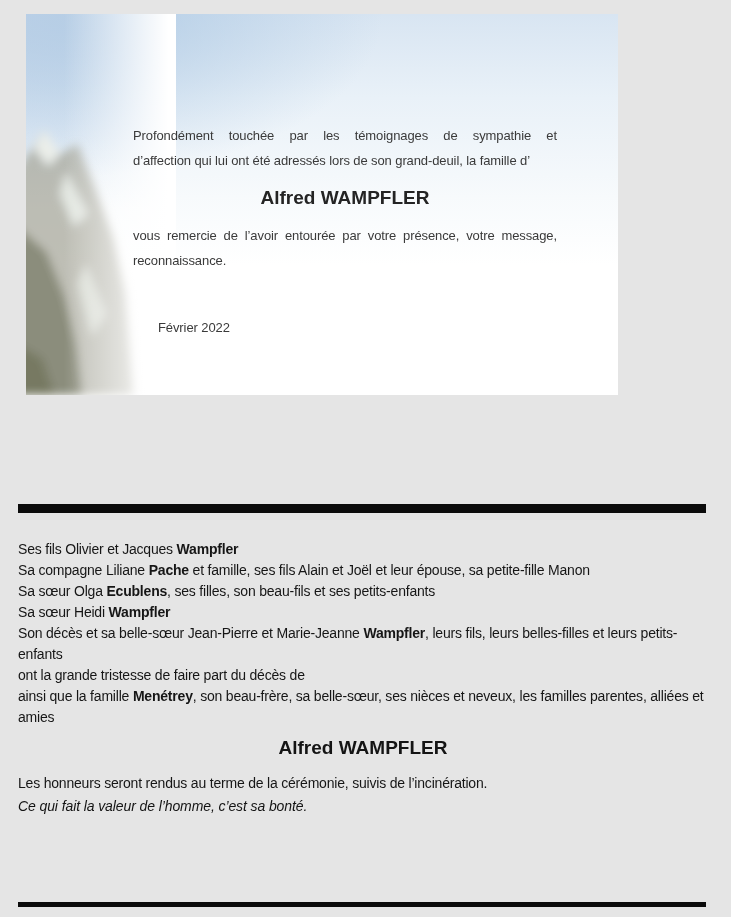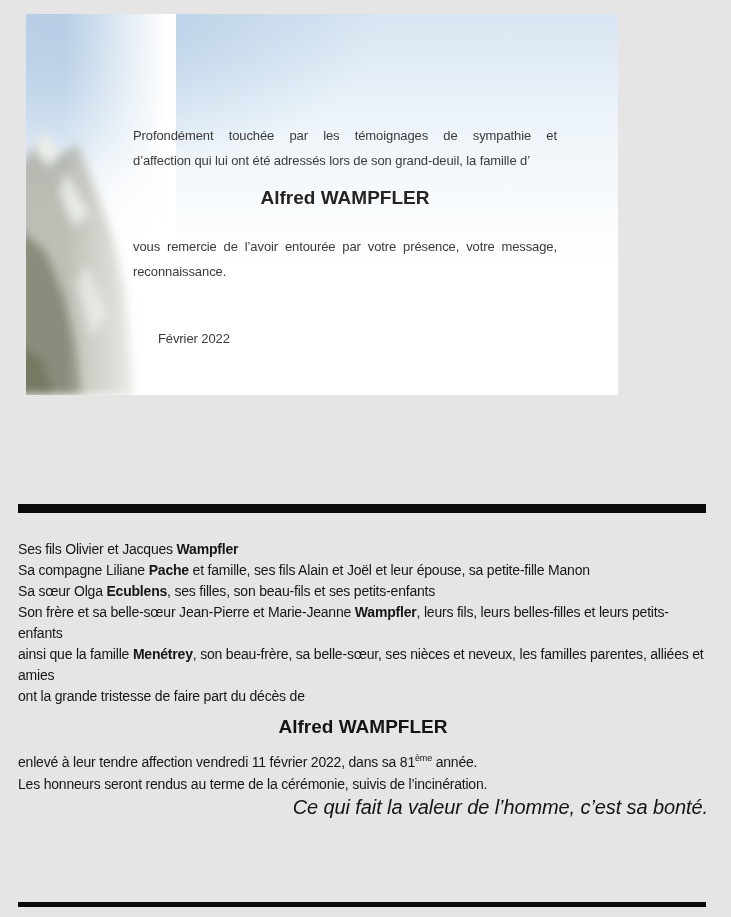--- a/index.html
+++ b/index.html
@@ -18,39 +18,39 @@
   .card-col{
     position:absolute;left:107px;top:109px;width:424px;
     color:#3a3a3a;font-size:13px;line-height:25px;letter-spacing:-0.1px;
   }
   .card-para .cline{text-align:justify;text-align-last:justify;}
   .card-para .cline:last-child{text-align-last:left;}
   .card-name{
     margin-top:12px;text-align:center;font-size:19px;line-height:26px;
     font-weight:700;color:#242424;letter-spacing:0;
   }
-  .card-para2{margin-top:23px;}
+  .card-para2{margin-top:12px;}
   .card-date{margin-top:42px;margin-left:25px;}
   
   .rule{position:absolute;left:18px;background:#0b0b0b;}
   .rule-top{top:504px;width:688px;height:9px;}
   .rule-bottom{top:902px;width:688px;height:5px;}
   .announce{
     position:absolute;left:18px;top:515px;width:690px;
     color:#161616;font-size:14px;line-height:21px;letter-spacing:-0.2px;margin-top:24px;
   }
   .fam .aline{margin:0;}
   .name2{
     margin:8px 0 0;text-align:center;font-size:19px;line-height:24px;
     font-weight:700;color:#141414;letter-spacing:0;
   }
   .details{margin-top:12px;line-height:22px;}
   .quote{
-    margin-top:2px;text-align:right;font-style:italic;
-    font-size:20px;line-height:20px;letter-spacing:-0.1px;color:#141414;
+    margin-top:2px;text-align:left;font-style:italic;
+    font-size:14px;line-height:20px;letter-spacing:-0.1px;color:#141414;
   }
   .b{font-weight:700;}
   sup{font-size:9px;line-height:0;vertical-align:super;}
 </style>
 </head>
 <body>
 
 <div id="page">
 
   <div class="card">
@@ -94,27 +94,27 @@
     </div>
   </div>
 
   <div class="rule rule-top"></div>
 
   <div class="announce">
     <div class="fam">
         <div class="aline"><span>Ses fils Olivier et Jacques </span><span class="b">Wampfler</span></div>
         <div class="aline"><span>Sa compagne Liliane </span><span class="b">Pache</span><span> et famille, ses fils Alain et Joël et leur épouse, sa petite-fille Manon</span></div>
         <div class="aline"><span>Sa sœur Olga </span><span class="b">Ecublens</span><span>, ses filles, son beau-fils et ses petits-enfants</span></div>
-        <div class="aline"><span>Son frère et sa belle-sœur Jean-Pierre et Marie-Jeanne </span><span class="b">Wampfler</span><span>, leurs fils, leurs belles-filles et leurs petits-enfants</span></div>
+        <div class="aline"><span>Sa sœur Heidi </span><span class="b">Wampfler</span></div>
+        <div class="aline"><span>Son décès et sa belle-sœur Jean-Pierre et Marie-Jeanne </span><span class="b">Wampfler</span><span>, leurs fils, leurs belles-filles et leurs petits-enfants</span></div>
+        <div class="aline"><span>ont la grande tristesse de faire part du décès de</span></div>
         <div class="aline"><span>ainsi que la famille </span><span class="b">Menétrey</span><span>, son beau-frère, sa belle-sœur, ses nièces et neveux, les familles parentes, alliées et amies</span></div>
-        <div class="aline"><span>ont la grande tristesse de faire part du décès de</span></div>
       </div>
     <div class="name2">Alfred WAMPFLER</div>
     <div class="details">
-        <div class="aline"><span>enlevé à leur tendre affection vendredi 11 février 2022, dans sa 81</span><sup>ème</sup><span> année.</span></div>
         <div class="aline"><span>Les honneurs seront rendus au terme de la cérémonie, suivis de l’incinération.</span></div>
       </div>
     <div class="quote">Ce qui fait la valeur de l’homme, c’est sa bonté.</div>
   </div>
 
   <div class="rule rule-bottom"></div>
 
 </div>
 
 </body></html>

